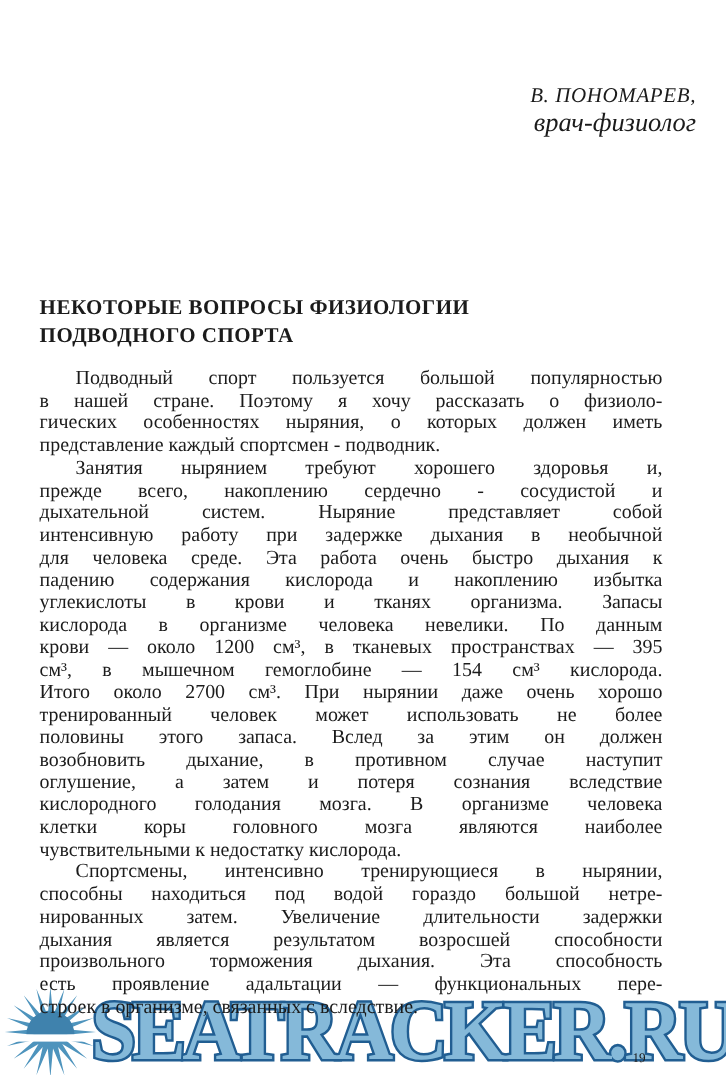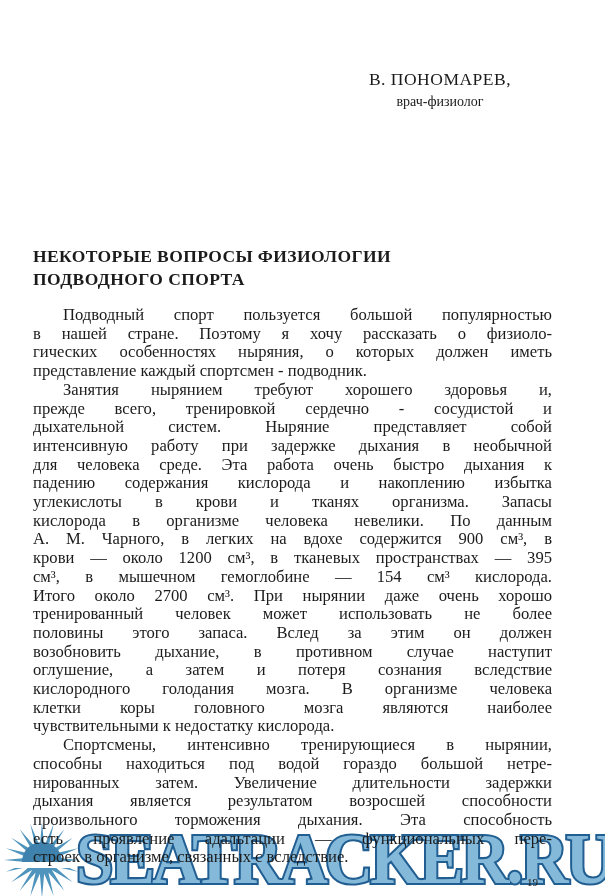--- a/index.html
+++ b/index.html
@@ -11,25 +11,26 @@
     background: #ffffff;
     overflow: hidden;
     font-family: "Liberation Serif", "DejaVu Serif", serif;
     color: #1b1b1b;
   }
   .author-block {
     position: absolute;
     top: 68px;
     left: 300px;
     width: 280px;
-    text-align: center;
+    text-align: right;
+    font-style: italic;
     z-index: 2;
   }
   .author-name { font-size: 17.5px; line-height: 23px; letter-spacing: 0.5px; }
-  .author-role { font-size: 14px; line-height: 22px; }
+  .author-role { font-size: 22px; line-height: 22px; }
   .title-block {
     position: absolute;
     top: 245px;
     left: 33px;
     width: 519px;
     text-align: left;
     font-weight: bold;
     font-size: 17.5px;
     line-height: 23px;
     letter-spacing: 0.4px;
@@ -103,28 +104,27 @@
     <div>НЕКОТОРЫЕ ВОПРОСЫ ФИЗИОЛОГИИ</div>
     <div>ПОДВОДНОГО СПОРТА</div>
   </div>
 
   <div class="body-text" id="body-text">
       <div class="line first">Подводный спорт пользуется большой популярностью</div>
       <div class="line">в нашей стране. Поэтому я хочу рассказать о физиоло-</div>
       <div class="line">гических особенностях ныряния, о которых должен иметь</div>
       <div class="line last">представление каждый  спортсмен - подводник.</div>
       <div class="line first">Занятия нырянием требуют хорошего здоровья и,</div>
-      <div class="line">прежде всего, тренировкой сердечно - сосудистой и</div>
+      <div class="line">прежде всего, накоплению сердечно - сосудистой и</div>
       <div class="line">дыхательной систем. Ныряние представляет собой</div>
       <div class="line">интенсивную работу при задержке дыхания в необычной</div>
       <div class="line">для человека среде. Эта работа очень быстро дыхания к</div>
       <div class="line">падению содержания кислорода и накоплению избытка</div>
       <div class="line">углекислоты в крови и тканях организма. Запасы</div>
       <div class="line">кислорода в  организме человека невелики. По данным</div>
-      <div class="line">А. М. Чарного, в легких на вдохе содержится 900 см³, в</div>
       <div class="line">крови — около 1200 см³, в тканевых пространствах — 395</div>
       <div class="line">см³, в мышечном гемоглобине — 154 см³ кислорода.</div>
       <div class="line">Итого около 2700 см³. При нырянии даже очень хорошо</div>
       <div class="line">тренированный человек может использовать не более</div>
       <div class="line">половины этого запаса. Вслед за этим он должен</div>
       <div class="line">возобновить дыхание, в противном случае наступит</div>
       <div class="line">оглушение, а затем и потеря сознания вследствие</div>
       <div class="line">кислородного голодания мозга. В организме человека</div>
       <div class="line">клетки коры головного мозга являются наиболее</div>
       <div class="line last">чувствительными к недостатку кислорода.</div>

